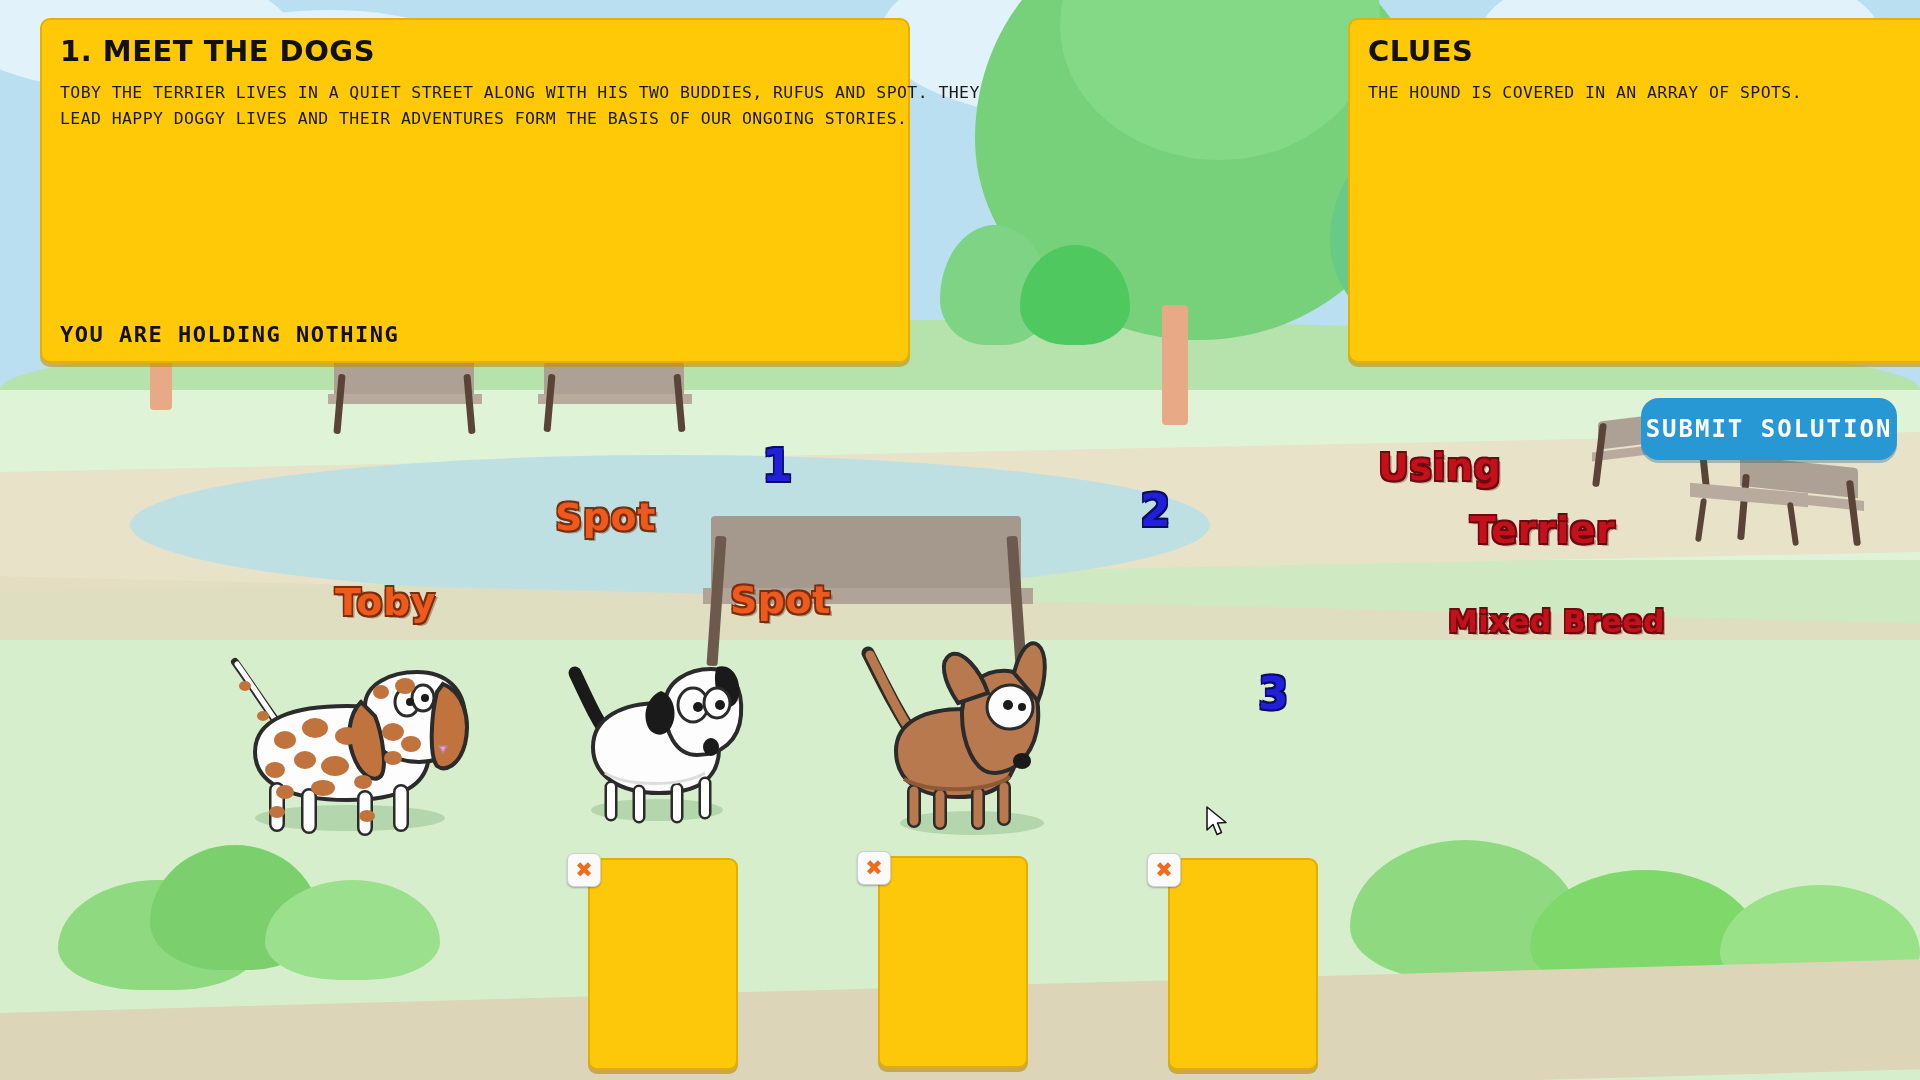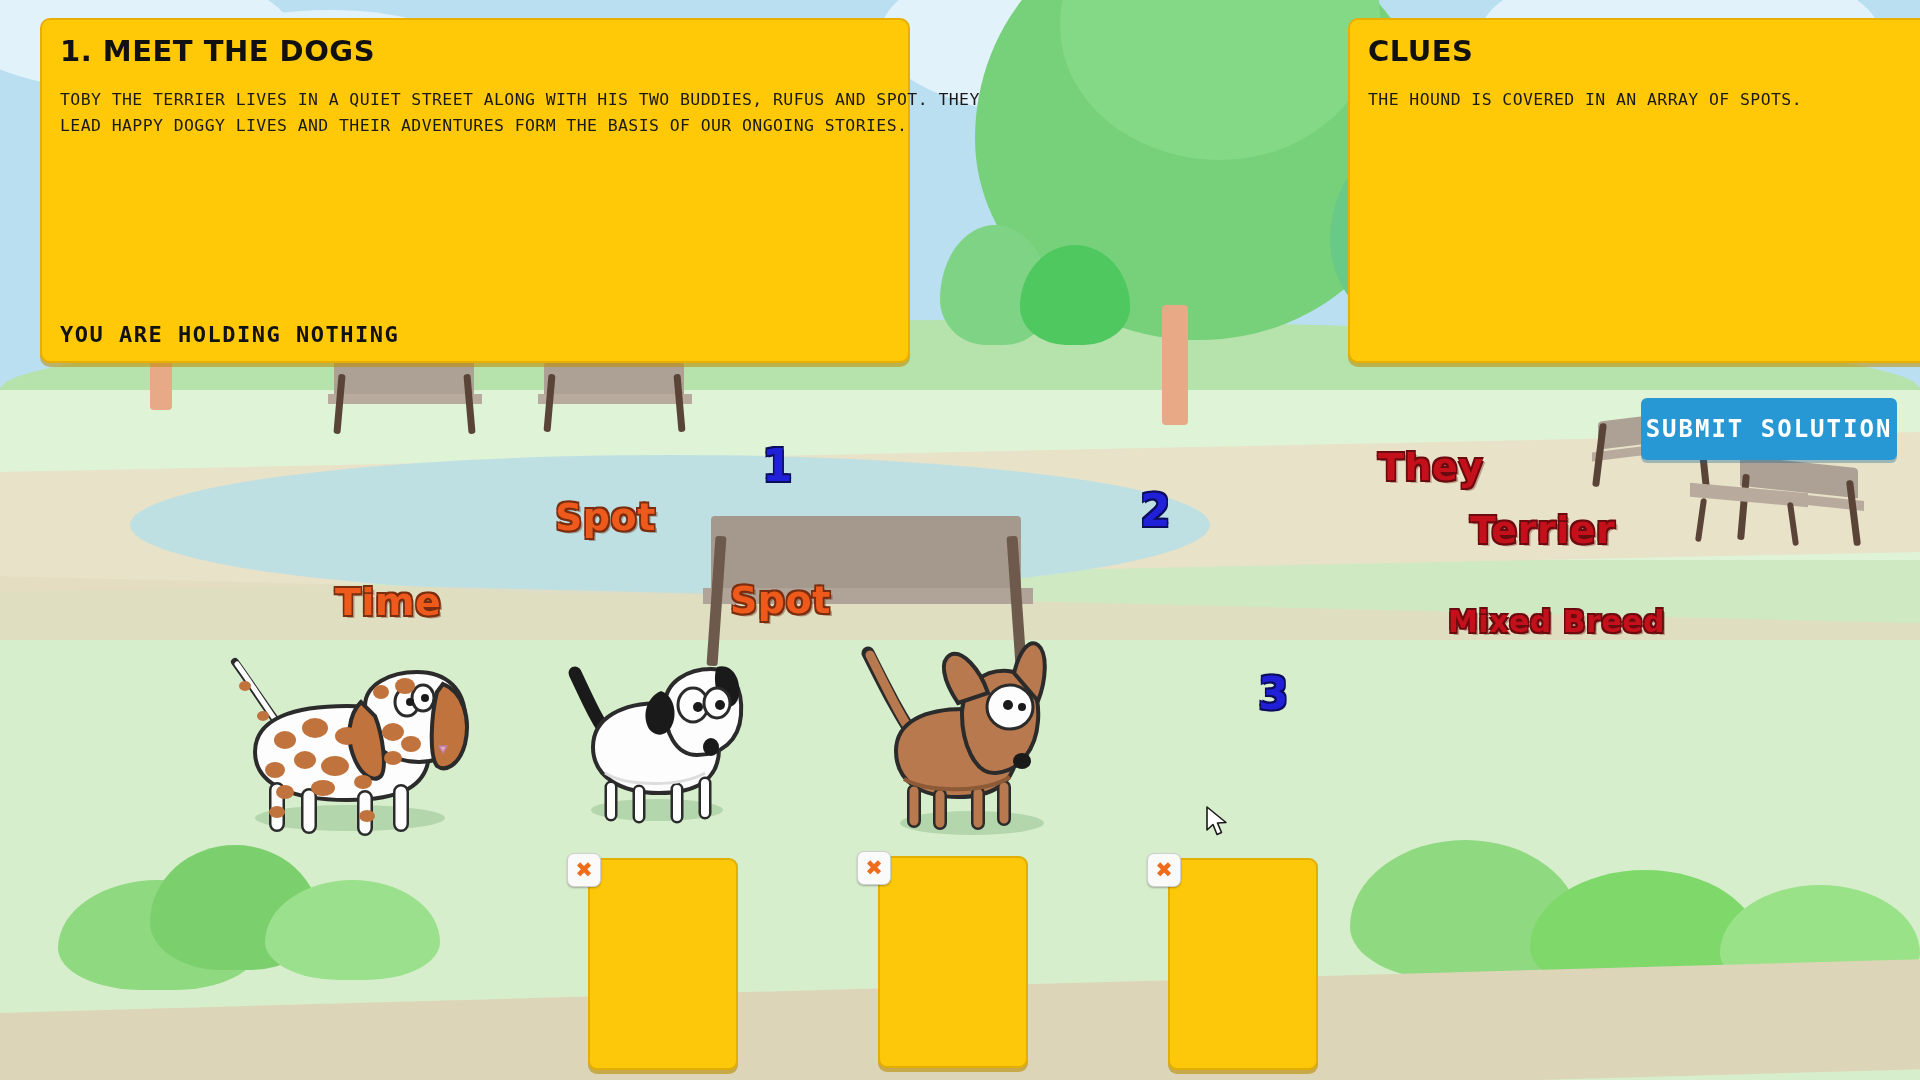--- a/index.html
+++ b/index.html
@@ -105,21 +105,21 @@
     box-shadow: 0 4px 0 rgba(190,140,0,.55);
     padding:14px 18px;
   }
   .panel-title {
     font-family:"DejaVu Sans", sans-serif;
     font-weight:bold;
     font-size:29px;
     letter-spacing:.5px;
     color:#111;
     text-transform:uppercase;
-    margin-bottom:19px;
+    margin-bottom:12px;
   }
   .panel-body {
     font-family:"DejaVu Sans Mono", monospace;
     font-size:16.5px;
     line-height:1.55;
     letter-spacing:.4px;
     color:#1a1a1a;
     text-transform:uppercase;
   }
   .panel-body div { white-space:nowrap; }
@@ -131,21 +131,21 @@
     font-size:22px; font-weight:bold; letter-spacing:1.5px;
     color:#111; text-transform:uppercase; white-space:nowrap;
   }
 
   #clues-panel { left:1348px; top:18px; width:880px; height:345px; }
 
   #submit-button {
     position:absolute; left:1641px; top:398px;
     width:256px; height:62px;
     background:#2898d4;
-    border:none; border-radius:6px;
+    border:none; border-radius:18px;
     box-shadow:0 3px 0 rgba(20,100,150,.35);
     color:#fff;
     font-family:"DejaVu Sans Mono", monospace;
     font-size:24px; font-weight:bold; letter-spacing:2px;
     text-transform:uppercase;
     cursor:pointer;
     display:flex; align-items:center; justify-content:center;
   }
 
   
@@ -330,25 +330,25 @@
       <ellipse cx="148" cy="62" rx="23" ry="22" fill="#fdfdfd" stroke="#2b2b2b" stroke-width="3"></ellipse>
       <circle cx="146" cy="60" r="5" fill="#1a1a1a"></circle>
       <circle cx="160" cy="62" r="4" fill="#1a1a1a"></circle>
       <ellipse cx="160" cy="116" rx="9" ry="8" fill="#1a1a1a"></ellipse>
       <path d="M52 146 l0 30 M78 150 l0 28 M116 148 l0 30 M142 142 l0 32" stroke="#2b2b2b" stroke-width="14" stroke-linecap="round"></path>
       <path d="M52 146 l0 30 M78 150 l0 28 M116 148 l0 30 M142 142 l0 32" stroke="#b9794e" stroke-width="9" stroke-linecap="round"></path>
       <path d="M42 134 C66 148 124 148 148 132" stroke="#8d5a38" stroke-width="4" fill="none"></path>
     </svg>
   </div>
 
-  <div class="namelabel" style="left:335px; top:580px;">Time</div>
+  <div class="namelabel" style="left:335px; top:580px;">Toby</div>
   <div class="namelabel" style="left:555px; top:495px;">Spot</div>
   <div class="namelabel" style="left:730px; top:578px;">Spot</div>
 
-  <div class="breedlabel" style="left:1378px; top:445px;">They</div>
+  <div class="breedlabel" style="left:1378px; top:445px;">Using</div>
   <div class="breedlabel" style="left:1470px; top:492px;margin-top:16px;">Terrier</div>
   <div class="breedlabel small" style="left:1448px; top:604px;">Mixed Breed</div>
 
   <div class="numlabel" style="left:762px; top:440px;">1</div>
   <div class="numlabel" style="left:1140px; top:485px;">2</div>
   <div class="numlabel" style="left:1258px; top:668px;">3</div>
 
   <div class="slot" style="left:588px; top:858px;">
     <div class="slot-clear">✖</div>
   </div>

